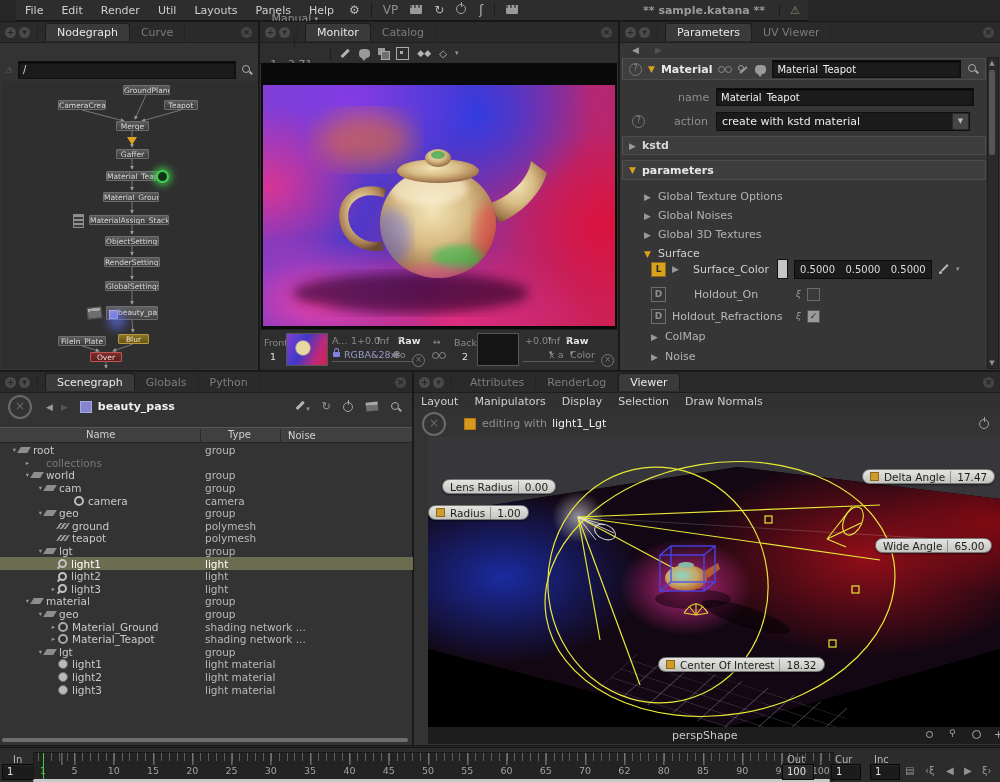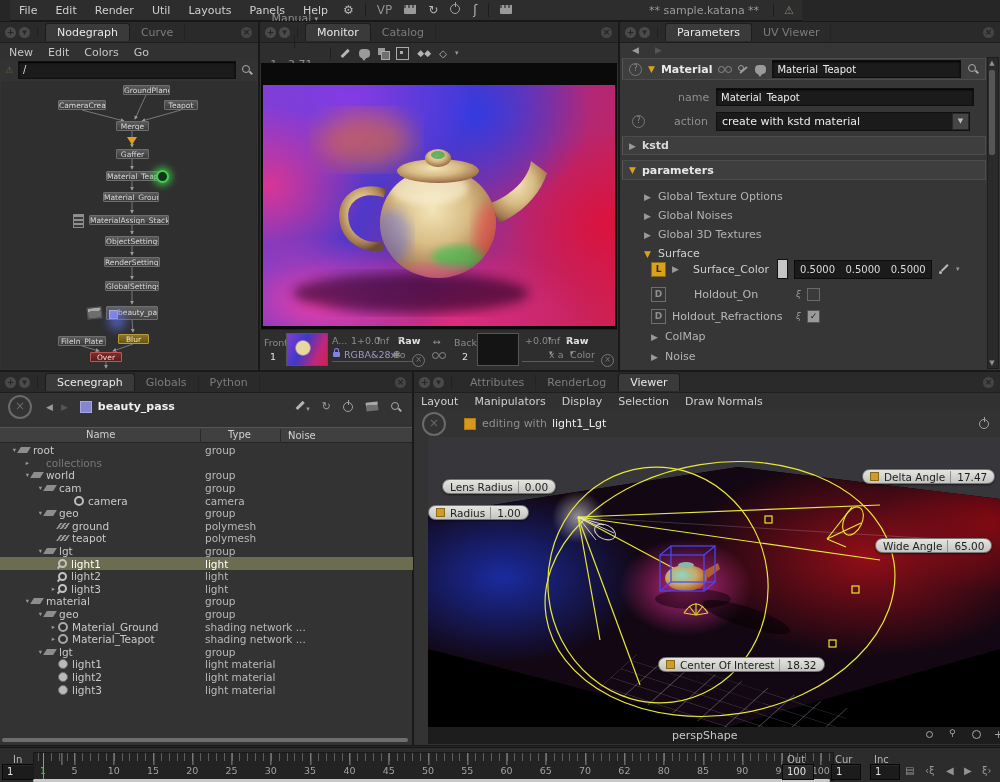--- a/index.html
+++ b/index.html
@@ -1,25 +1,25 @@
 <!DOCTYPE html>
 <html><head>
 <meta charset="utf-8">
 <style>
   html,body{margin:0;padding:0;background:#111;}
   #root{position:relative;width:1000px;height:782px;background:#262626;overflow:hidden;
         font-family:"DejaVu Sans",sans-serif;font-size:11px;color:#c8c8c8;}
   .panel{position:absolute;background:#333;outline:1px solid #191919;}
   
-  #menubar{position:absolute;left:10px;top:0;width:792px;height:20px;background:#2d2d2d;
+  #menubar{position:absolute;left:16px;top:0;width:792px;height:20px;background:#2d2d2d;
            border-bottom:1px solid #161616;display:flex;align-items:center;}
   .mitem{padding:0 9px;color:#cfcfcf;}
   .mbico{color:#b8b8b8;margin:0 6px;font-size:12px;}
   .mbsep{width:1px;height:14px;background:#1d1d1d;margin:0 5px;}
-  #mb-title{margin-left:auto;color:#9a9a9a;display:flex;align-items:flex-start;gap:14px;padding-right:8px;}
+  #mb-title{margin-left:auto;color:#9a9a9a;display:flex;align-items:flex-start;gap:14px;padding-right:8px;font-weight:bold;}
   .warn{color:#8a8a6a;font-size:11px;border-left:1px solid #1d1d1d;padding-left:10px;}
   
   .tabbar{height:20px;background:#2a2a2a;border-bottom:1px solid #1e1e1e;display:flex;align-items:center;padding:0 3px;}
   .tabcircles{display:flex;gap:3px;margin:0 7px 0 2px;padding-right:7px;border-right:1px solid #202020;}
   .tc{width:11px;height:11px;border-radius:50%;background:#4a4a4a;color:#262626;font-size:9px;
       line-height:10px;text-align:center;font-weight:bold;}
   .tab{padding:2px 11px;color:#7c7c7c;border-right:1px solid #242424;}
   .tab.active{color:#e8e8e8;background:#3a3a3a;border:1px solid #1d1d1d;border-bottom:none;border-radius:3px 3px 0 0;}
   .close{margin-left:auto;width:11px;height:11px;border-radius:50%;background:#454545;color:#232323;
          text-align:center;line-height:10px;font-size:9px;font-weight:bold;margin-right:3px;}
@@ -221,26 +221,20 @@
   <div class="panel" id="ng-panel">
     <div class="tabbar">
       <div class="tabcircles">
           <span class="tc">+</span>
           <span class="tc">▾</span>
         </div>
       <span class="tab active">Nodegraph</span>
       <span class="tab">Curve</span>
       <span class="close">×</span>
     </div>
-    <div class="menurow" id="ng-menus">
-        <span>New</span>
-        <span>Edit</span>
-        <span>Colors</span>
-        <span>Go</span>
-      </div>
     <div id="ng-search">
       <span style="color:#6a6a4a;font-size:9px;">⚠</span>
       <input class="tinput" style="flex: 1 1 0%; height: 14px;" value="/">
       <span class="i-mag"></span>
     </div>
     <div id="ng-canvas">
       <svg id="ng-wires" width="256" height="288">
         <defs>
           <marker id="arr" markerWidth="5" markerHeight="5" refX="4" refY="2.5" orient="auto">
             <path d="M0,0 L5,2.5 L0,5 Z" fill="#9a9a9a"></path>

